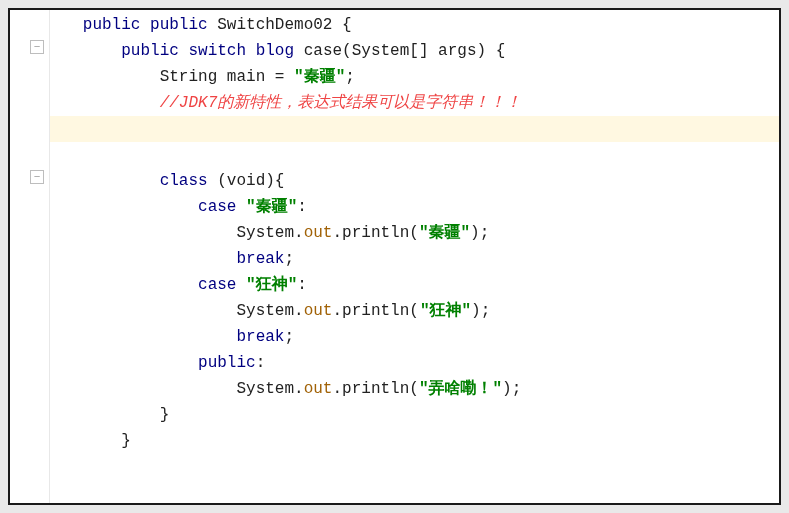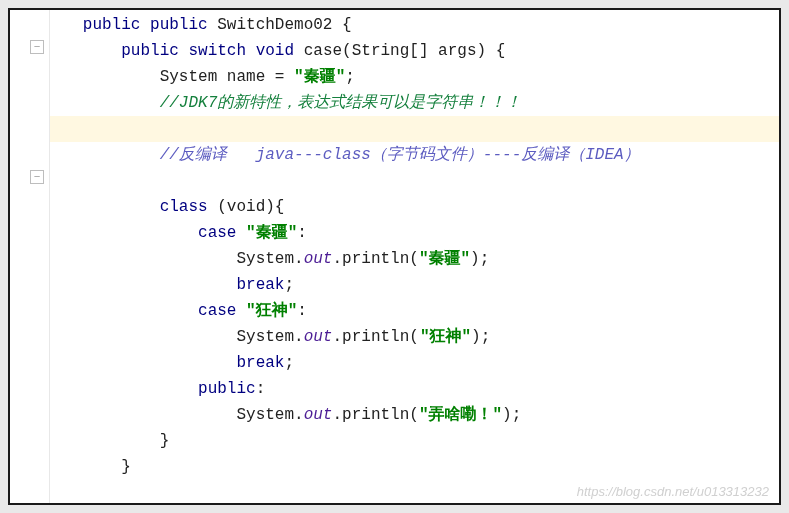--- a/index.html
+++ b/index.html
@@ -37,23 +37,23 @@
     line-height: 26px;
     white-space: pre;
     padding-left: 4px;
   }
   .hl {
     background: #fff8e1;
   }
   .kw { color: #000080; font-weight: normal; }
   .plain { color: #222222; }
   .str { color: #008000; font-weight: bold; }
-  .cmt { color: #15803d; font-style: italic; }
+  .cmt { color: #ef4444; font-style: italic; }
   .cmt2 { color: #5c5cc0; font-style: italic; }
-  .field { color: #4c1d95; font-style: italic; }
+  .field { color: #a16207; }
   .punc { color: #222222; }
   .gmark {
     position: absolute;
     left: 20px;
     width: 14px; height: 14px;
     border: 1px solid #bdbdbd;
     background: #ffffff;
     font-size: 11px;
     text-align: center;
     line-height: 12px;
@@ -81,30 +81,29 @@
 <div class="frame">
   <div class="gutter">
     <div class="gmark" style="top:30px">−</div>
     <div class="gmark" style="top:160px">−</div>
   </div>
 
   <div class="code">
 
     <div class="line">   <span class="kw">public</span> <span class="kw">public</span> <span class="plain">SwitchDemo02</span> <span class="punc">{</span></div>
 
-    <div class="line">       <span class="kw">public</span> <span class="kw">switch</span> <span class="kw">void</span> <span class="plain">case</span><span class="plain">(String[] args) {</span></div>
+    <div class="line">       <span class="kw">public</span> <span class="kw">switch</span> <span class="kw">blog</span> <span class="plain">case</span><span class="plain">(System[] args) {</span></div>
 
-    <div class="line">           <span class="plain">System name = </span><span class="str">"秦疆"</span><span class="punc">;</span></div>
+    <div class="line">           <span class="plain">String main = </span><span class="str">"秦疆"</span><span class="punc">;</span></div>
 
     <div class="line">           <span class="cmt">//JDK7的新特性，表达式结果可以是字符串！！！</span></div>
 
 
     <div class="line hl"><span> </span></div>
 
-    <div class="line">           <span class="cmt2">//反编译   java---class（字节码文件）----反编译（IDEA）</span></div>
 
     <div class="line"><span> </span></div>
 
     <div class="line">           <span class="kw">class</span><span class="plain"> (void){</span></div>
 
     <div class="line">               <span class="kw">case</span> <span class="str">"秦疆"</span><span class="punc">:</span></div>
 
     <div class="line">                   <span class="plain">System.</span><span class="field">out</span><span class="plain">.println(</span><span class="str">"秦疆"</span><span class="plain">);</span></div>
 
     <div class="line">                   <span class="kw">break</span><span class="punc">;</span></div>
@@ -118,14 +117,13 @@
     <div class="line">               <span class="kw">public</span><span class="punc">:</span></div>
 
     <div class="line">                   <span class="plain">System.</span><span class="field">out</span><span class="plain">.println(</span><span class="str">"弄啥嘞！"</span><span class="plain">);</span></div>
 
     <div class="line">           <span class="punc">}</span></div>
 
     <div class="line">       <span class="punc">}</span></div>
 
   </div>
 
-  <div class="watermark">https://blog.csdn.net/u013313232</div>
 </div>
 
 </body></html>

